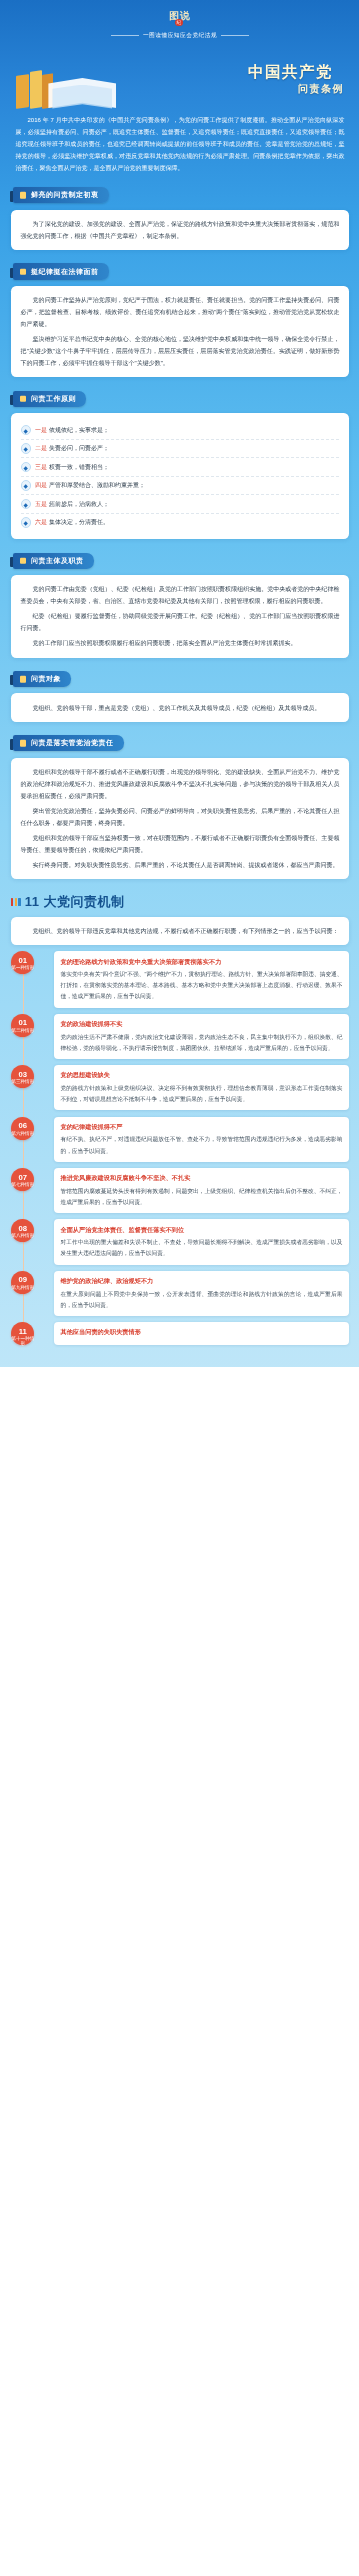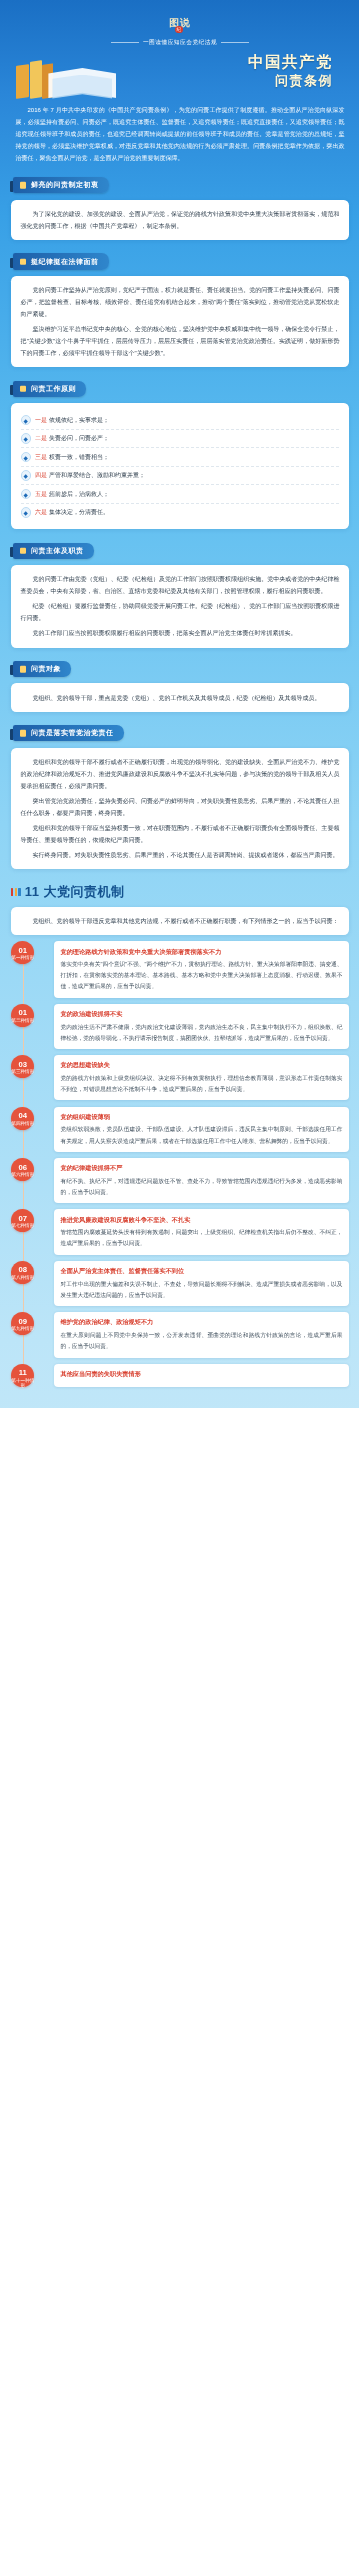--- a/index.html
+++ b/index.html
@@ -12,21 +12,21 @@
     width: 360px;
     position: relative;
     background: linear-gradient(180deg, #1a6fc4 0%, #2a86d8 93px, #38a0e6 216px, #5dbdf0 464px, #8ed4f5 824px, #bce5f8 1340px, #d8eefa 1855px, #e8f5fc 2576px, #f0f8fd 3193px);
     padding-bottom: 15.5px;
     overflow: hidden;
   }
 
   
   .header {
     position: relative;
-    padding-top: 17px;
+    padding-top: 10px;
     text-align: center;
   }
   .logo-badge {
     display: inline-block;
     position: relative;
     width: 37px;
     height: 17.5px;
   }
   .logo-badge .kuang {
     font-size: 9.8px;
@@ -56,42 +56,42 @@
   .subtitle-wrap .line {
     width: 28px; height: 0.5px;
     background: rgba(255,255,255,0.6);
   }
   .subtitle {
     color: #ffffff;
     font-size: 5.7px;
     letter-spacing: 0.5px;
   }
   .maintitle {
-    margin-top: 4px;
+    margin-top: 21px;
     position: relative;
     height: 44px;
     text-align: right;
   }
   .maintitle .t1, .maintitle .t2 {
     color: #fff7d6;
     font-weight: bold;
     font-family: "Liberation Serif", serif;
     text-shadow: 0 1px 1.5px rgba(0,0,0,0.25);
   }
   .maintitle .t1 {
     font-size: 15.5px;
     letter-spacing: 1.5px;
     position: absolute;
     right: 27px; top: 1px;
   }
   .maintitle .t2 {
-    font-size: 13px;
+    font-size: 10px;
     letter-spacing: 1.5px;
     position: absolute;
-    right: 27px; top: 21.6px;
+    right: 16px; top: 21.6px;
   }
   .book-art {
     position: absolute;
     left: 12.4px; top: -3.1px;
     width: 108px; height: 57px;
   }
   .book-art .bk {
     position: absolute;
     border-radius: 1px;
   }
@@ -402,30 +402,20 @@
       <div class="item-num">
         <b>03</b>
         <span>第三种情形</span>
       </div>
       <div class="item-body">
         <div class="item-title">党的思想建设缺失</div>
         <div class="item-text">党的路线方针政策和上级党组织决议、决定得不到有效贯彻执行，理想信念教育薄弱，意识形态工作责任制落实不到位，对错误思想言论不抵制不斗争，造成严重后果的，应当予以问责。</div>
       </div>
     </div>
 
-    <div class="item">
-      <div class="item-num">
-        <b>04</b>
-        <span>第四种情形</span>
-      </div>
-      <div class="item-body">
-        <div class="item-title">党的组织建设薄弱</div>
-        <div class="item-text">党组织软弱涣散，党员队伍建设、干部队伍建设、人才队伍建设滞后，违反民主集中制原则、干部选拔任用工作有关规定，用人失察失误造成严重后果，或者在干部选拔任用工作中任人唯亲、营私舞弊的，应当予以问责。</div>
-      </div>
-    </div>
 
 
     <div class="item">
       <div class="item-num">
         <b>06</b>
         <span>第六种情形</span>
       </div>
       <div class="item-body">
         <div class="item-title">党的纪律建设抓得不严</div>
         <div class="item-text">有纪不执、执纪不严，对违规违纪问题放任不管、查处不力，导致管辖范围内违规违纪行为多发，造成恶劣影响的，应当予以问责。</div>

